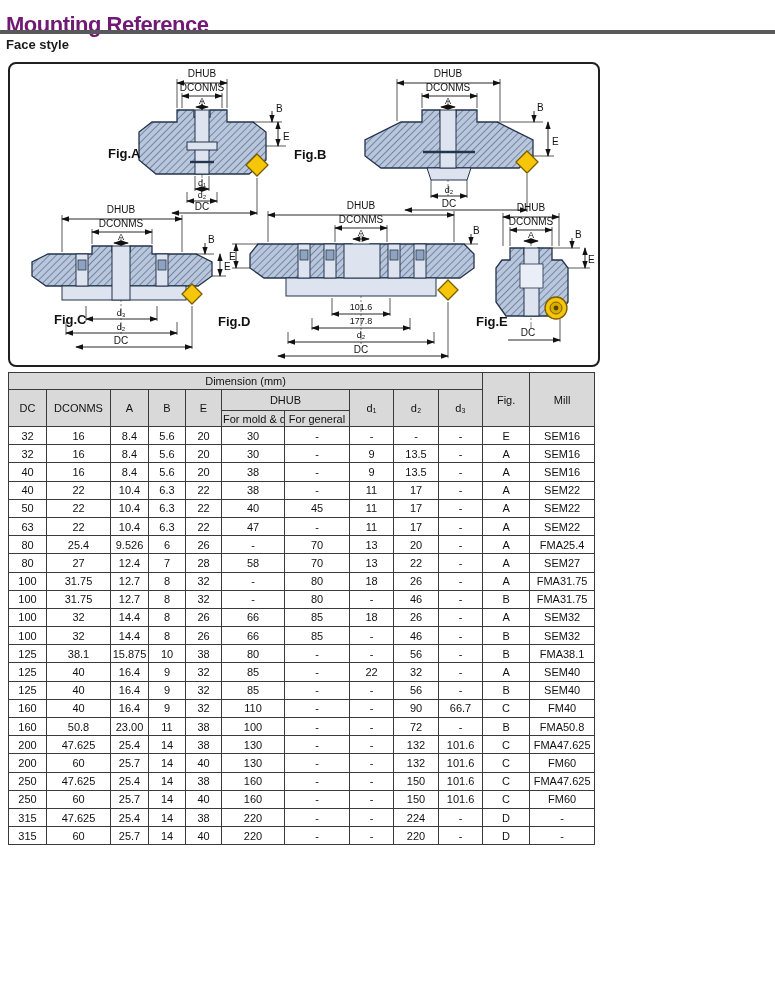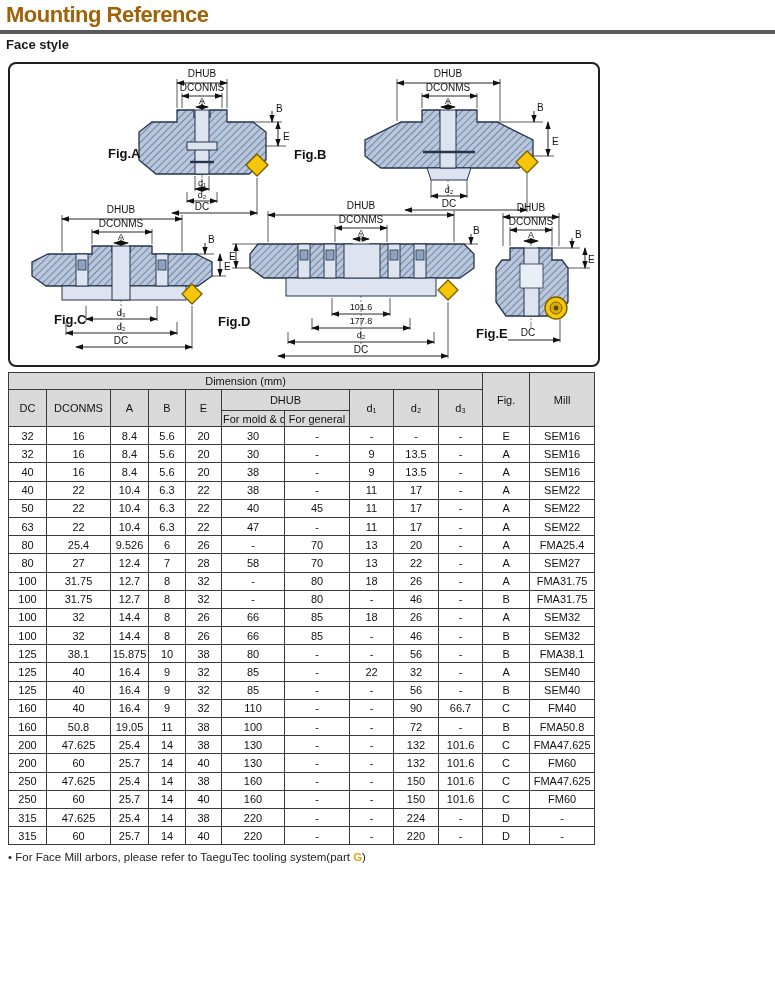--- a/index.html
+++ b/index.html
@@ -1,18 +1,18 @@
 <!DOCTYPE html>
 <html><head>
 <meta charset="utf-8">
 <style>
   html,body{margin:0;padding:0;background:#ffffff;}
   .page{position:relative;width:775px;height:1000px;background:#fff;
         font-family:"Liberation Sans","DejaVu Sans",sans-serif;color:#111;overflow:hidden;}
-  .title{position:absolute;left:6px;top:2px;font-size:22px;font-weight:bold;letter-spacing:-0.5px;color:#a16207;}
+  .title{position:absolute;left:6px;top:12px;font-size:22px;font-weight:bold;letter-spacing:-0.5px;color:#701a75;}
   .title-rule{position:absolute;left:0;top:30px;width:775px;height:4px;background:#58595b;}
   .subtitle{position:absolute;left:6px;top:37px;font-size:13px;font-weight:bold;color:#1a1a1a;}
 
   .diagram-box{position:absolute;left:8px;top:62px;width:588px;height:301px;
                border:2px solid #1f1f1f;border-radius:8px;background:#fff;}
   .fig-svg{position:absolute;}
   .fig-label{position:absolute;font-size:13px;font-weight:bold;color:#111;}
 
   svg text{font-family:"Liberation Sans","DejaVu Sans",sans-serif;font-size:10px;fill:#111;}
   svg text.sm{font-size:9px;}
@@ -279,21 +279,21 @@
       <line class="ext" x1="82" y1="48" x2="110" y2="48"></line>
       <line class="dim" x1="102" y1="38" x2="102" y2="48" marker-end="url(#mE)"></line>
       <text x="105" y="38">B</text>
       <line class="ext" x1="98" y1="68" x2="120" y2="68"></line>
       <line class="dim" x1="115" y1="48" x2="115" y2="68" marker-start="url(#mE)" marker-end="url(#mE)"></line>
       <text x="118" y="63">E</text>
       <line class="ext" x1="90" y1="119" x2="90" y2="142"></line>
       <line class="dim" x1="38" y1="140" x2="90" y2="140" marker-end="url(#mE)"></line>
       <text x="58" y="136" text-anchor="middle">DC</text>
     </svg>
-    <div class="fig-label" style="left:466px;top:250px;margin-top:12px;">Fig.E</div>
+    <div class="fig-label" style="left:466px;top:250px;">Fig.E</div>
 
   </div>
 
   <table class="dim-table">
     <colgroup>
       <col style="width:38px">
         <col style="width:64px">
         <col style="width:38px">
         <col style="width:37px">
       <col style="width:36px">
@@ -548,21 +548,21 @@
           <td>-</td>
           <td>-</td>
           <td>90</td>
           <td>66.7</td>
           <td>C</td>
           <td>FM40</td>
         </tr>
         <tr>
           <td>160</td>
           <td>50.8</td>
-          <td>19.05</td>
+          <td>23.00</td>
           <td>11</td>
           <td>38</td>
           <td>100</td>
           <td>-</td>
           <td>-</td>
           <td>72</td>
           <td>-</td>
           <td>B</td>
           <td>FMA50.8</td>
         </tr>
@@ -646,18 +646,14 @@
           <td>-</td>
           <td>-</td>
           <td>220</td>
           <td>-</td>
           <td>D</td>
           <td>-</td>
         </tr>
       </tbody>
   </table>
 
-  <div class="note">
-    <span>•</span>
-    <span>For Face Mill arbors, please refer to TaeguTec tooling system(part </span><span class="g">G</span><span>)</span>
-  </div>
 
 </div>
 
 </body></html>

